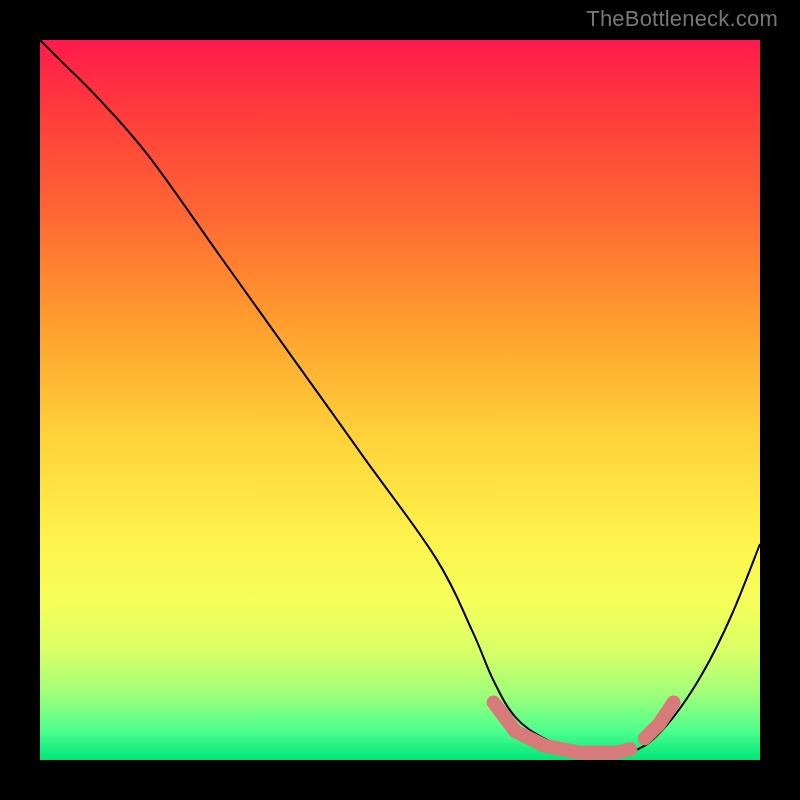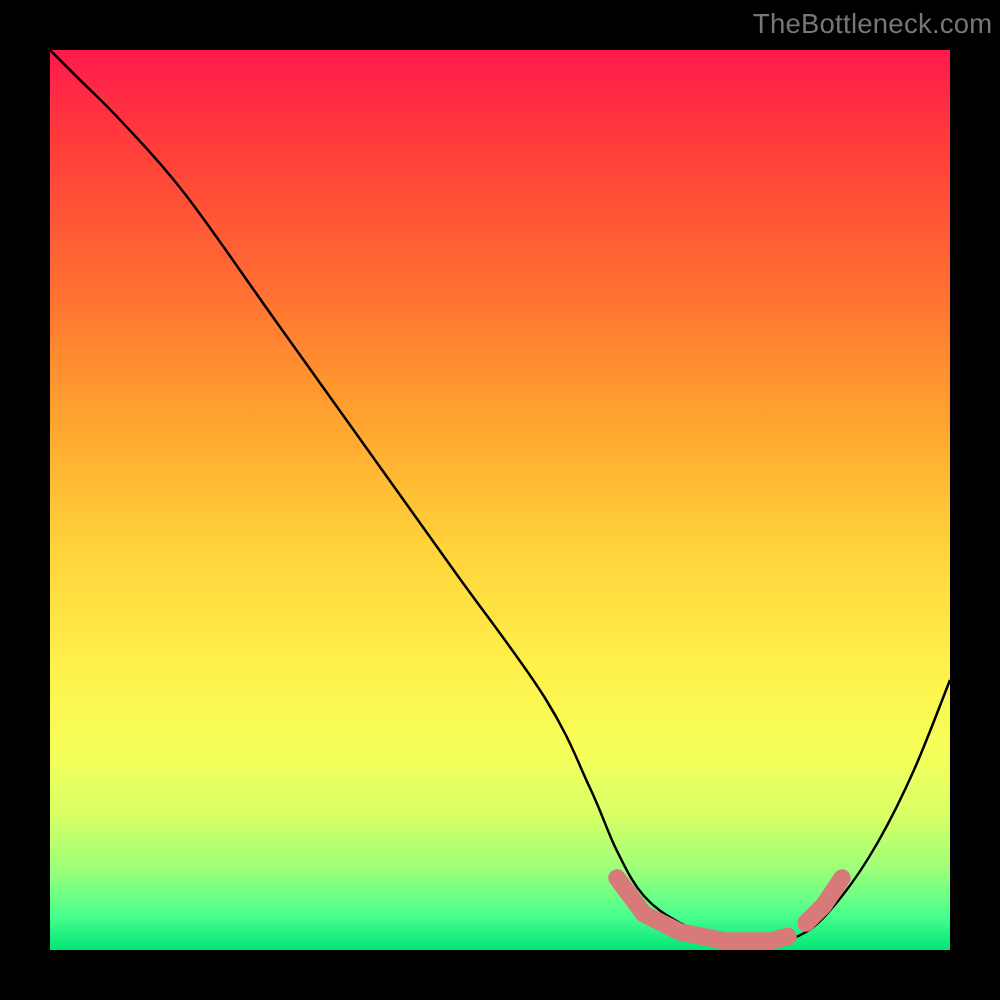--- a/index.html
+++ b/index.html
@@ -41,21 +41,21 @@
     position: absolute;
     left: 0;
     top: 0;
     width: 720px;
     height: 720px;
     overflow: visible;
   }
   .watermark {
     position: absolute;
     top: 6px;
-    right: 6px;
+    right: 22px;
     color: #777;
     font-size: 22px;
     font-weight: 500;
     letter-spacing: 0.2px;
     user-select: none;
   }
 </style>
 </head>
 <body>
 

